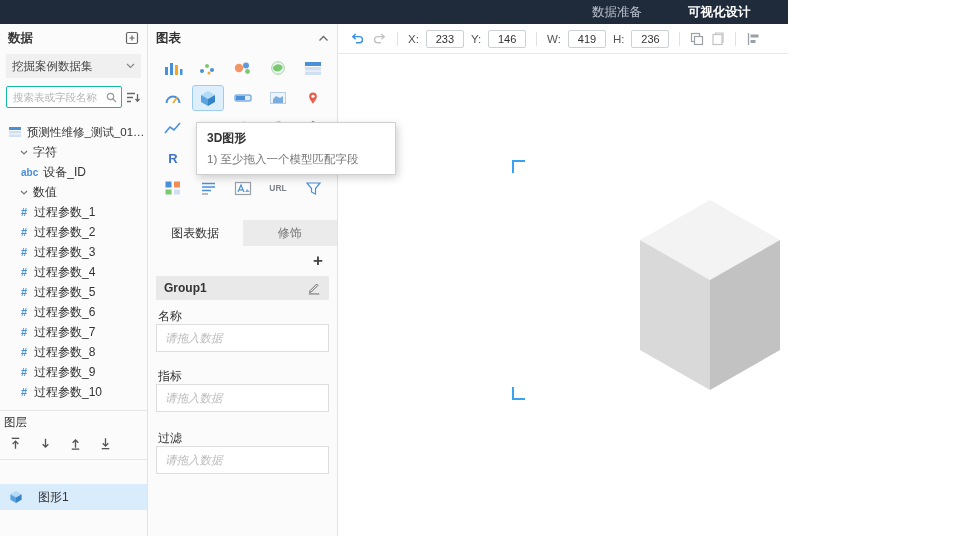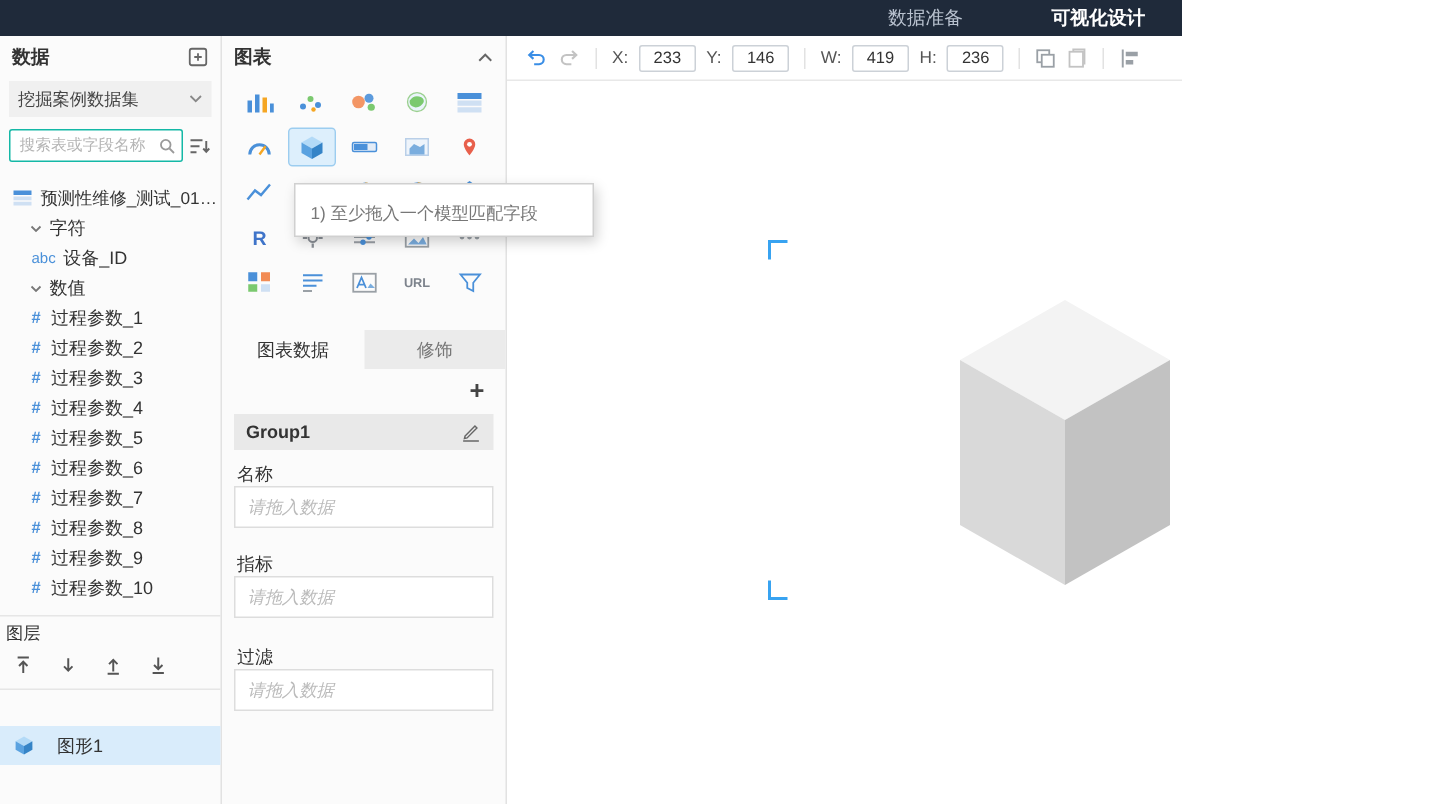--- a/index.html
+++ b/index.html
@@ -3,35 +3,35 @@
 <meta charset="utf-8">
 <style>
   *{box-sizing:border-box}
   body{margin:0;font-family:"Liberation Sans","DejaVu Sans",sans-serif;font-size:12px;color:#333}
   #root{position:relative;width:788px;height:536px;background:#404040;overflow:hidden}
 
   
   .topbar{position:absolute;left:0;top:0;width:100%;height:24px;background:#1f2a3a;display:flex;align-items:center}
   .topbar .tab{color:#b9c2cf;font-size:12.5px;cursor:pointer}
   .topbar .tab:first-child{margin-left:592px}
-  .topbar .tab+.tab{margin-left:59px}
+  .topbar .tab+.tab{margin-left:46px}
   .topbar .tab.active{color:#fff;font-weight:700}
 
   
   .data-panel{position:absolute;left:0;top:24px;width:148px;height:512px;background:#fbfbfb;border-right:1px solid #e2e2e2}
   .panel-header{height:28px;display:flex;align-items:center;justify-content:space-between;padding:0 8px;font-weight:700;font-size:12.5px}
   .dataset-row{margin:2px 6px 0;height:24px;background:#f0f0f0;display:flex;align-items:center;justify-content:space-between;padding:0 6px;font-size:11.5px;color:#444;cursor:pointer}
   .search-row{margin:8px 6px 0;display:flex;align-items:center;gap:4px}
   .search-box{flex:1;height:22px;background:#fff;border:1px solid #14b8a6;border-radius:2px;display:flex;align-items:center;padding:0 4px;gap:3px}
   .search-box input{border:none;outline:none;flex:1;font-size:10.5px;color:#333;width:60px;background:transparent}
   .search-box input::placeholder{color:#b5b5b5}
   .tree{margin-top:14px}
   .tree-row{height:20px;display:flex;align-items:center;gap:5px;padding-left:8px;cursor:pointer;white-space:nowrap}
   .indent1{padding-left:20px}.indent2{padding-left:21px}
-  .abc{color:#4a90d9;font-size:10px;font-weight:400}
+  .abc{color:#4a90d9;font-size:10px;font-weight:700}
   .hash{color:#4a90d9;font-weight:700;font-size:11px;width:8px}
   .tname{font-size:11.5px;max-width:118px;overflow:hidden;text-overflow:ellipsis}
   .layers{border-top:1px solid #e6e6e6;margin-top:8px;padding-top:4px}
   .layers-title{padding-left:4px;font-size:11.5px}
   .layer-tools{display:flex;gap:15px;padding:6px 0 0 8px}
   .layer-tools .tool-icon{cursor:pointer}
   .layer-divider{height:1px;background:#e6e6e6;margin-top:8px}
   .layer-item{margin-top:24px;height:26px;background:#d9ecfb;display:flex;align-items:center;gap:14px;padding-left:8px;cursor:pointer}
 
   
@@ -424,20 +424,21 @@
     <div class="drop-zone" style="top:300px">请拖入数据</div>
 
     <div class="sec-label" style="top:344px">指标</div>
     <div class="drop-zone" style="top:360px">请拖入数据</div>
 
     <div class="sec-label" style="top:406px">过滤</div>
     <div class="drop-zone" style="top:422px">请拖入数据</div>
   </div>
 
   <div class="tooltip">
+    <div class="tooltip-title">3D图形</div>
     <div class="tooltip-body">1) 至少拖入一个模型匹配字段</div>
   </div>
 
   <div class="canvas-toolbar">
     <span class="tool-icon">
       <svg width="15" height="15" viewBox="0 0 16 16">
           <path d="M6 3.2 L3 6 L6 8.8" fill="none" stroke="#3a8ee6" stroke-width="1.5"></path>
           <path d="M3 6 H10 a3.3 3.3 0 0 1 0 6.6 H6.5" fill="none" stroke="#3a8ee6" stroke-width="1.5"></path>
         </svg>
     </span>

